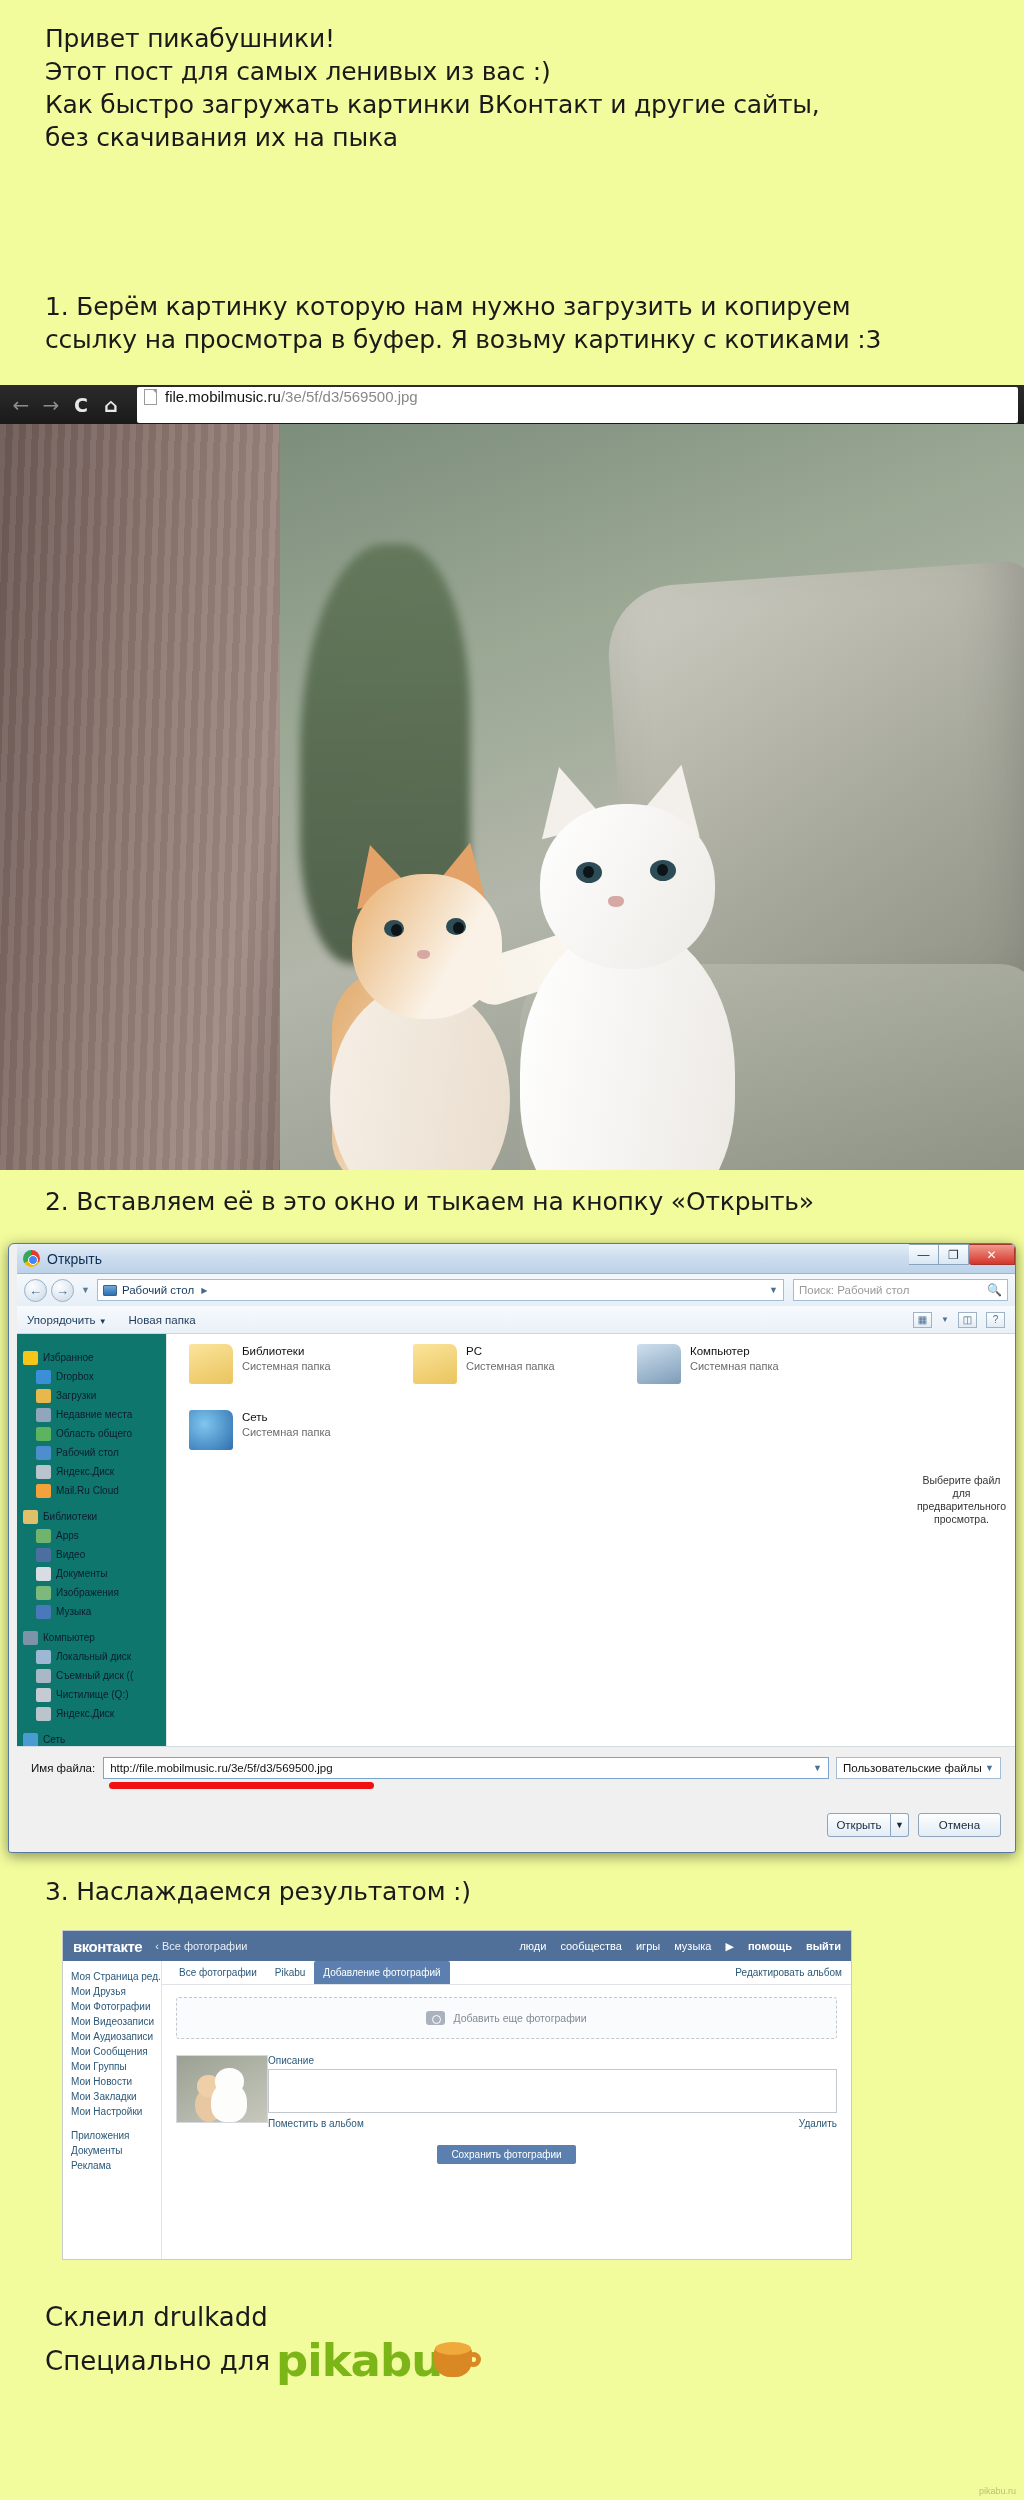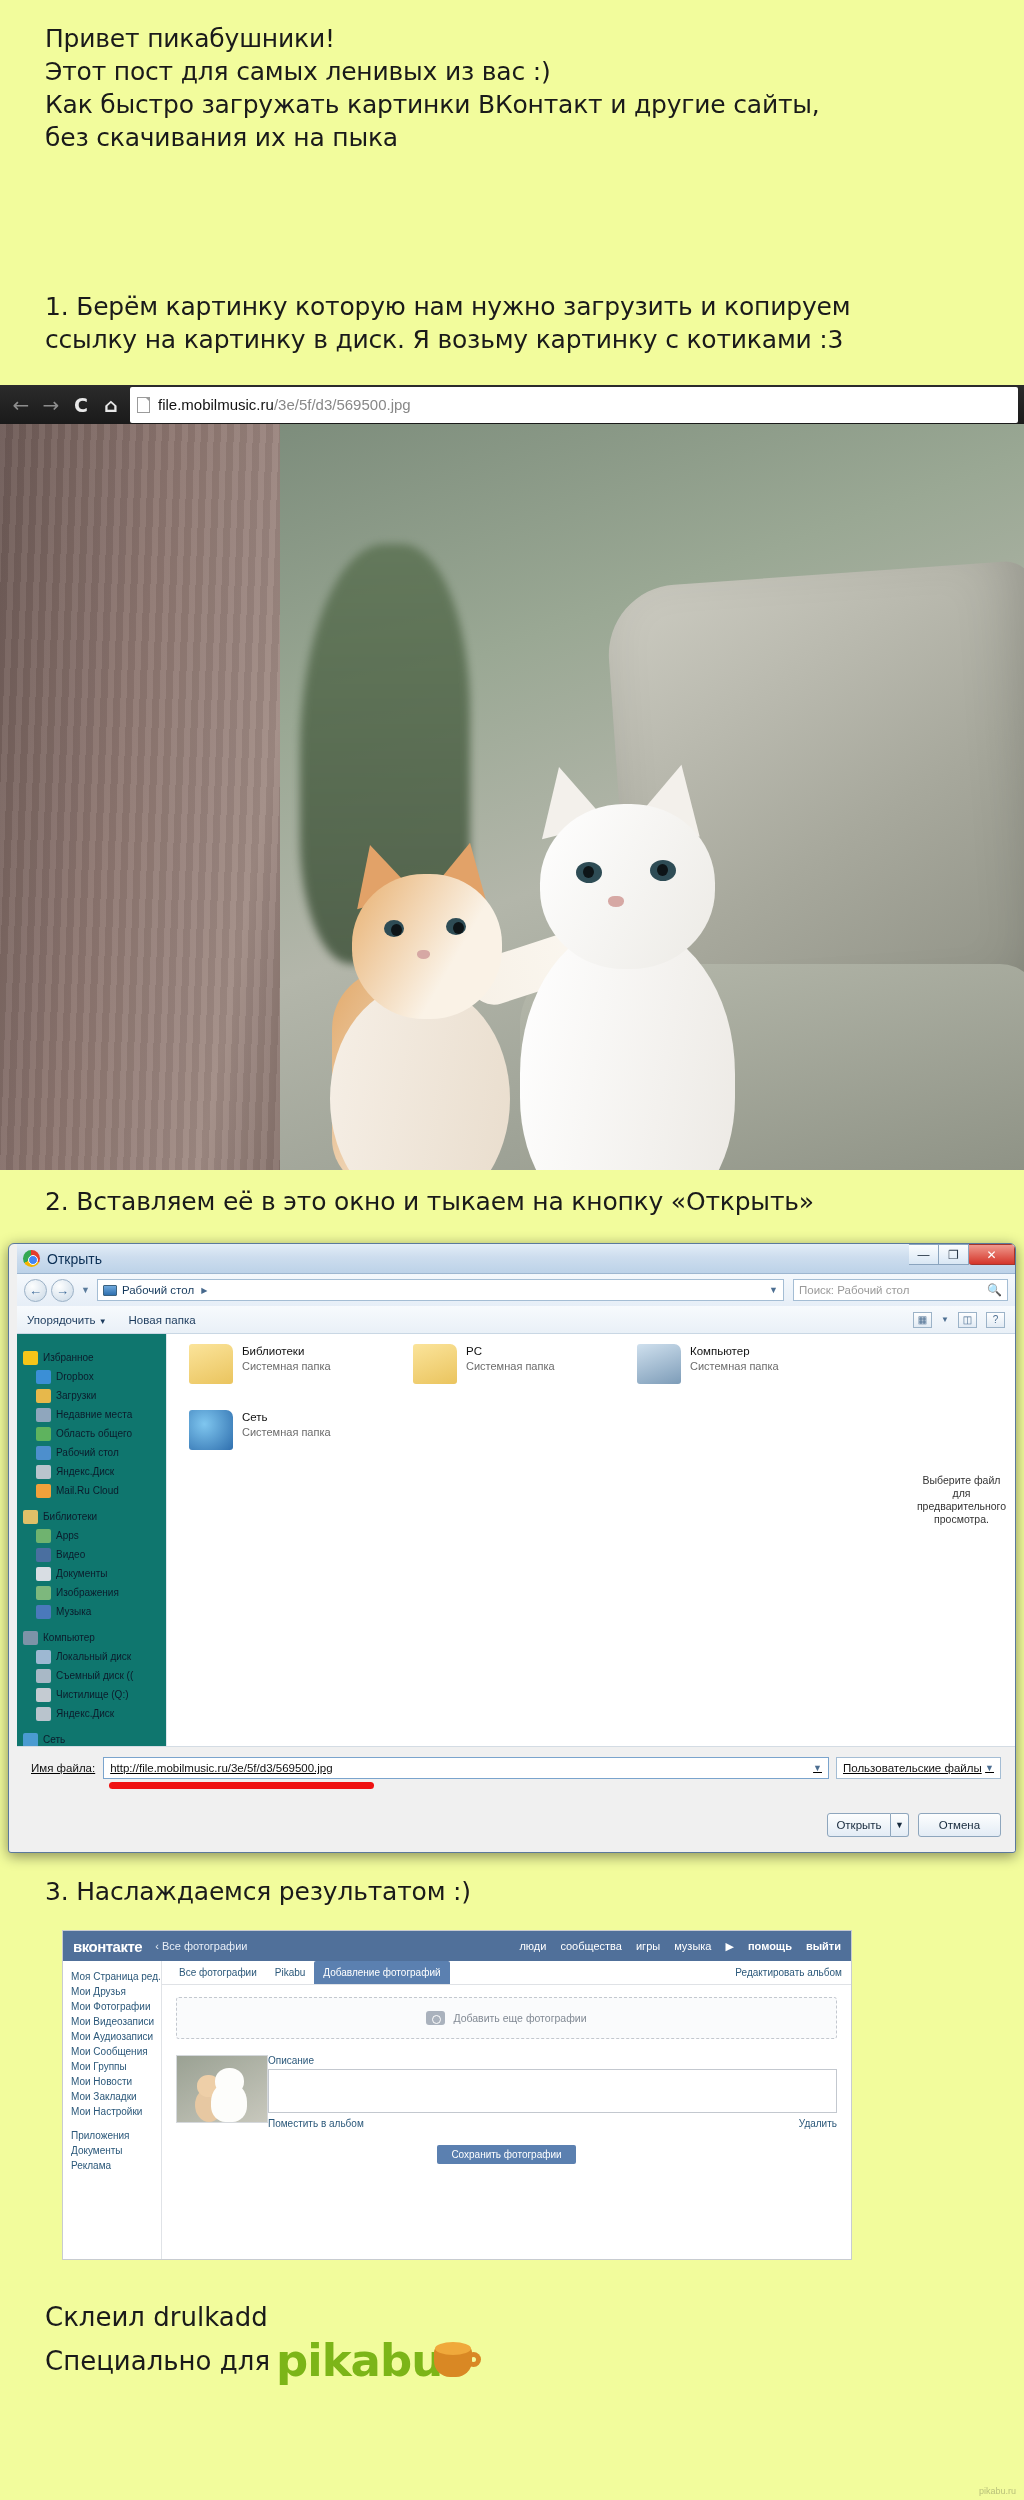--- a/index.html
+++ b/index.html
@@ -38,22 +38,22 @@
     position: relative; height: 39px; width: 100%;
     background: linear-gradient(#2b2b2b, #1a1a1a);
     display: flex; align-items: center; padding: 0 6px;
   }
   .nav-btn {
     width: 30px; height: 30px; display: flex; align-items: center; justify-content: center;
     color: #8d8d8d; font-size: 20px; font-family: "DejaVu Sans", sans-serif;
   }
   .nav-btn.strong { color: #e8e8e8; font-weight: bold; font-size: 19px; }
   .omnibox {
-    flex: 1; height: 27px; background: #fff; border-radius: 2px; margin-left: 4px;
-    display: flex; align-items: center; padding: 18px 7px; overflow: hidden;
+    flex: 1; height: 27px; background: #fff; border-radius: 2px; margin-left: 11px;
+    display: flex; align-items: flex-end; padding: 18px 7px; overflow: hidden;
   }
   .omnibox .pageicon {
     width: 13px; height: 16px; border: 1px solid #9b9b9b; background: #fff;
     margin-right: 8px; position: relative; flex: none;
   }
   .omnibox .pageicon:after {
     content: ""; position: absolute; right: -1px; top: -1px;
     border-left: 5px solid transparent; border-top: 5px solid #9b9b9b;
   }
   .omnibox .url {
@@ -220,21 +220,21 @@
   .filegrid { display: flex; flex-wrap: wrap; }
   .fileitem { width: 224px; height: 60px; display: flex; align-items: flex-start; margin-bottom: 6px; }
   .fi-icon { width: 44px; height: 40px; margin-right: 9px; flex: none; position: relative; }
   .fi-name { font-size: 11.5px; color: #111; line-height: 15px; }
   .fi-sub { font-size: 11px; color: #6c6c6c; line-height: 15px; }
   .preview-pane {
     position: absolute; right: 6px; top: 140px; width: 95px;
     font-size: 10.5px; color: #333; line-height: 13px; text-align: center;
   }
   .dlg-footer { height: 105px; background: #f0f0f0; border-top: 1px solid #d4dce4; padding: 10px 14px 0 14px; }
-  .fname-row { display: flex; align-items: center; position: relative; text-decoration: underline; }
+  .fname-row { display: flex; align-items: center; position: relative; }
   .fname-label { font-size: 11.5px; color: #111; margin-right: 8px; }
   .fname-input {
     flex: 1; height: 22px; background: #fff; border: 1px solid #7aa4cd;
     display: flex; align-items: center; padding: 0 6px; font-size: 11.5px; color: #111;
   }
   .combo-caret { margin-left: auto; color: #4c6e91; font-size: 9px; }
   .ftype {
     width: 165px; height: 22px; background: #fff; border: 1px solid #a4bdd4; margin-left: 7px;
     display: flex; align-items: center; padding: 0 6px; font-size: 11.5px; color: #111;
   }
@@ -340,21 +340,21 @@
 
   <div class="intro">
     <div>Привет пикабушники!</div>
     <div>Этот пост для самых ленивых из вас :)</div>
     <div>Как быстро загружать картинки ВКонтакт и другие сайты,</div>
     <div>без скачивания их на пыка</div>
   </div>
 
   <div class="step-text" id="step1">
     <div>1. Берём картинку которую нам нужно загрузить и копируем</div>
-    <div>ссылку на картинку в диск. Я возьму картинку с котиками :3</div>
+    <div>ссылку на просмотра в буфер. Я возьму картинку с котиками :3</div>
   </div>
 
   <div class="browser">
     <div class="browser-bar">
       <div class="nav-btn">←</div>
       <div class="nav-btn">→</div>
       <div class="nav-btn strong">C</div>
       <div class="nav-btn strong">⌂</div>
       <div class="omnibox">
         <span class="pageicon"></span>

